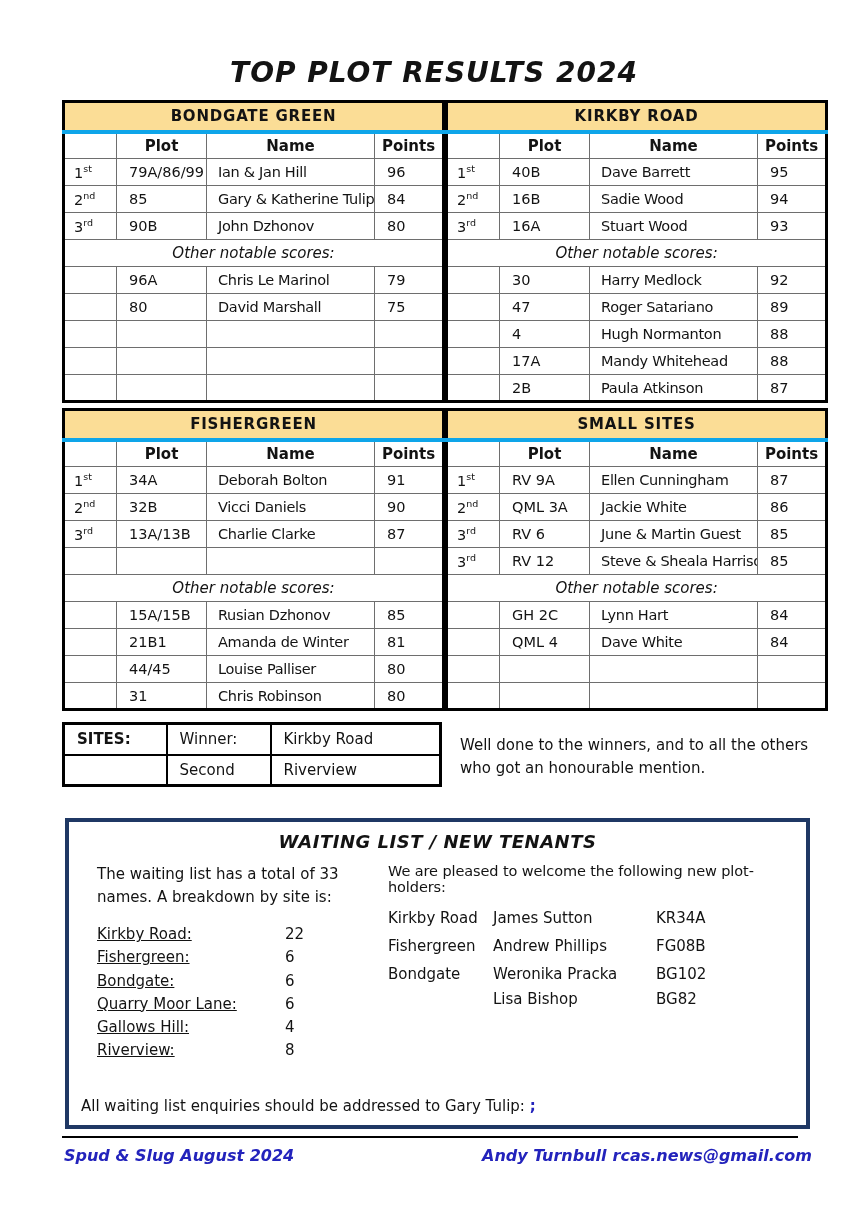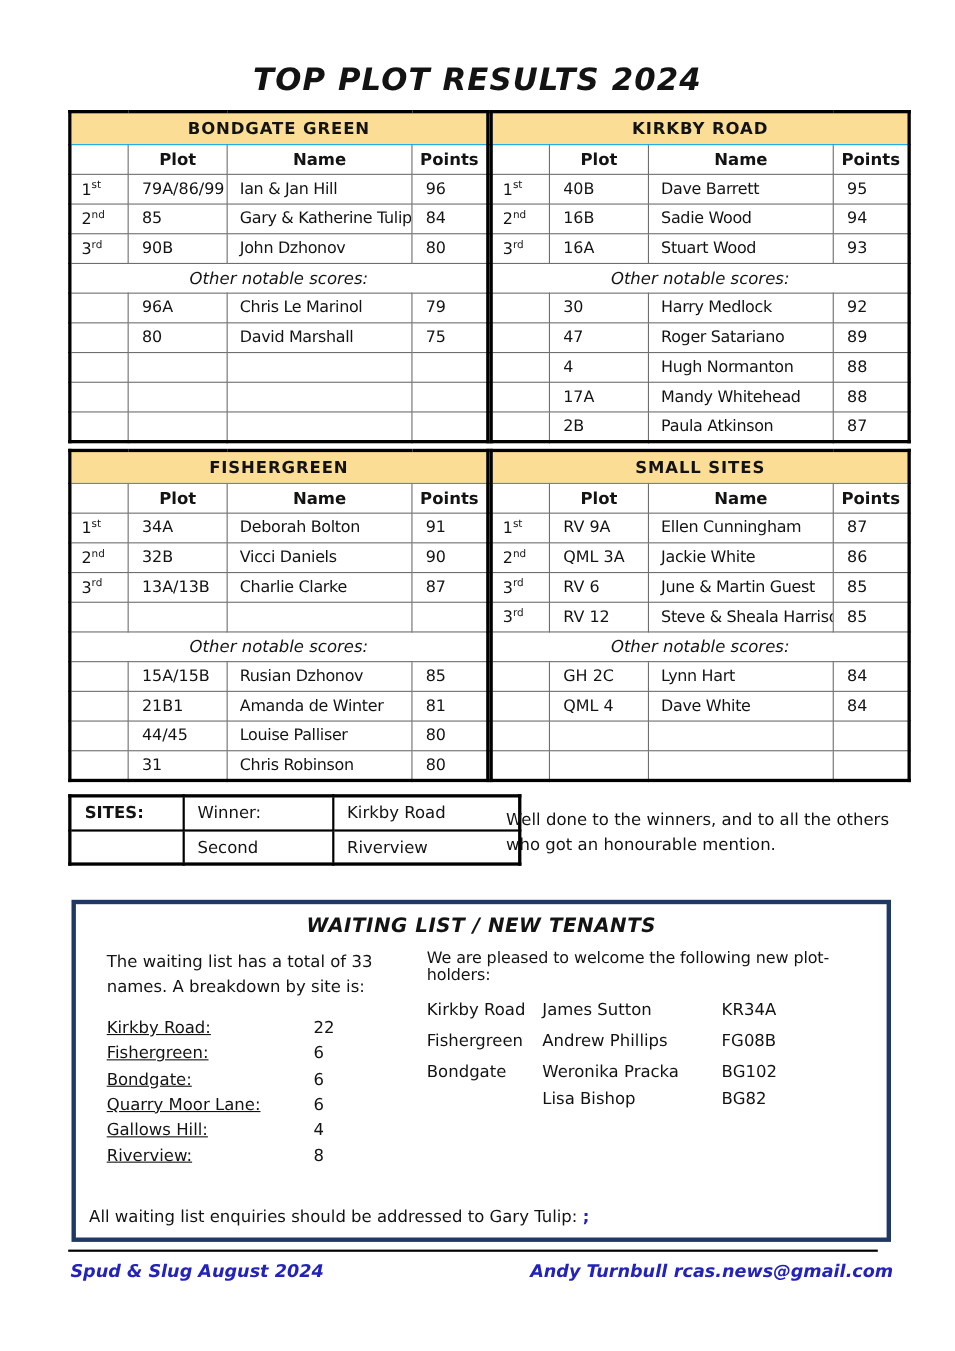--- a/index.html
+++ b/index.html
@@ -21,39 +21,39 @@
     border-collapse:collapse; width:380px; table-layout:fixed;
     border:3px solid #000;
   }
   .c-pos{width:53px}.c-plot{width:90px}.c-name{width:168px}.c-pts{width:69px}
   table.site th, table.site td {
     border:1px solid #6e6e6e; font-size:14.5px; height:27px;
     overflow:hidden; white-space:nowrap; text-align:left;
   }
   tr.site-hdr th {
     height:30px; background:var(--accent_yellow,#FBDD96);
-    border-bottom:1px solid #0ea5e9; font-size:15px; font-weight:bold;
+    border-bottom:4px solid #0ea5e9; font-size:15px; font-weight:bold;
     letter-spacing:.8px; text-align:center;
   }
   tr.col-hdr th { font-size:15px; font-weight:bold; text-align:center; }
   td.pos { padding-left:9px; }
   td.plot { padding-left:12px; }
   td.name { padding-left:11px; font-size:13.8px; letter-spacing:-0.3px; }
   td.pts { padding-left:12px; }
   td.pos sup { font-size:9.5px; }
   tr.other-row td { font-style:italic; text-align:center; font-size:15px; }
 
   .sites-summary { position:absolute; left:62px; top:722px; }
   table.mini { border-collapse:collapse; border:3px solid #000; }
   table.mini td {
     border:2px solid #000; height:31px; font-size:15px;
     padding-left:12px; white-space:nowrap; text-align:left;
   }
   .mini .lbl { width:103px; font-weight:bold;margin-top:40px; }
-  .mini .mid { width:136px; }
+  .mini .mid { width:104px; }
   .mini .val { width:170px; }
 
   .congrats {
     position:absolute; left:460px; top:734px; width:365px;
     font-size:15px; line-height:1.55;
   }
 
   .waiting-box {
     position:absolute; left:65px; top:818px; width:745px; height:311px;
     border:4px solid var(--navy,#1F3864);

